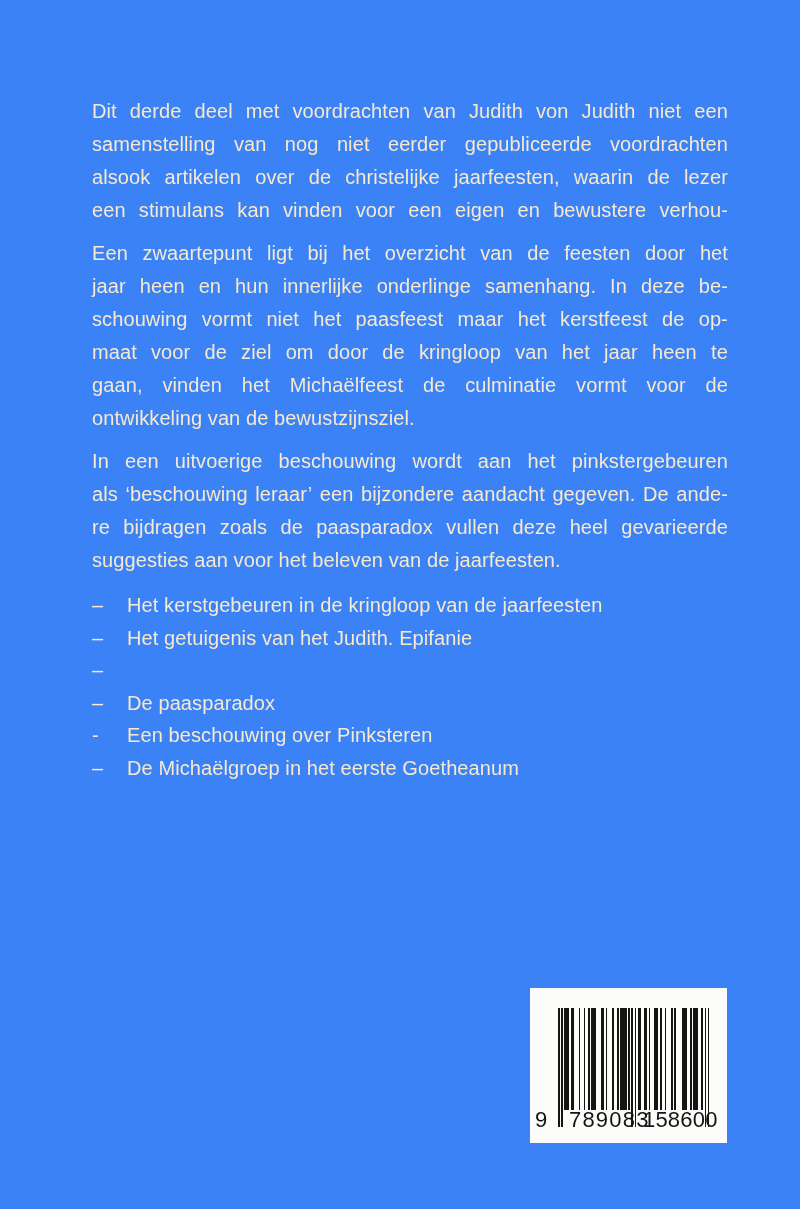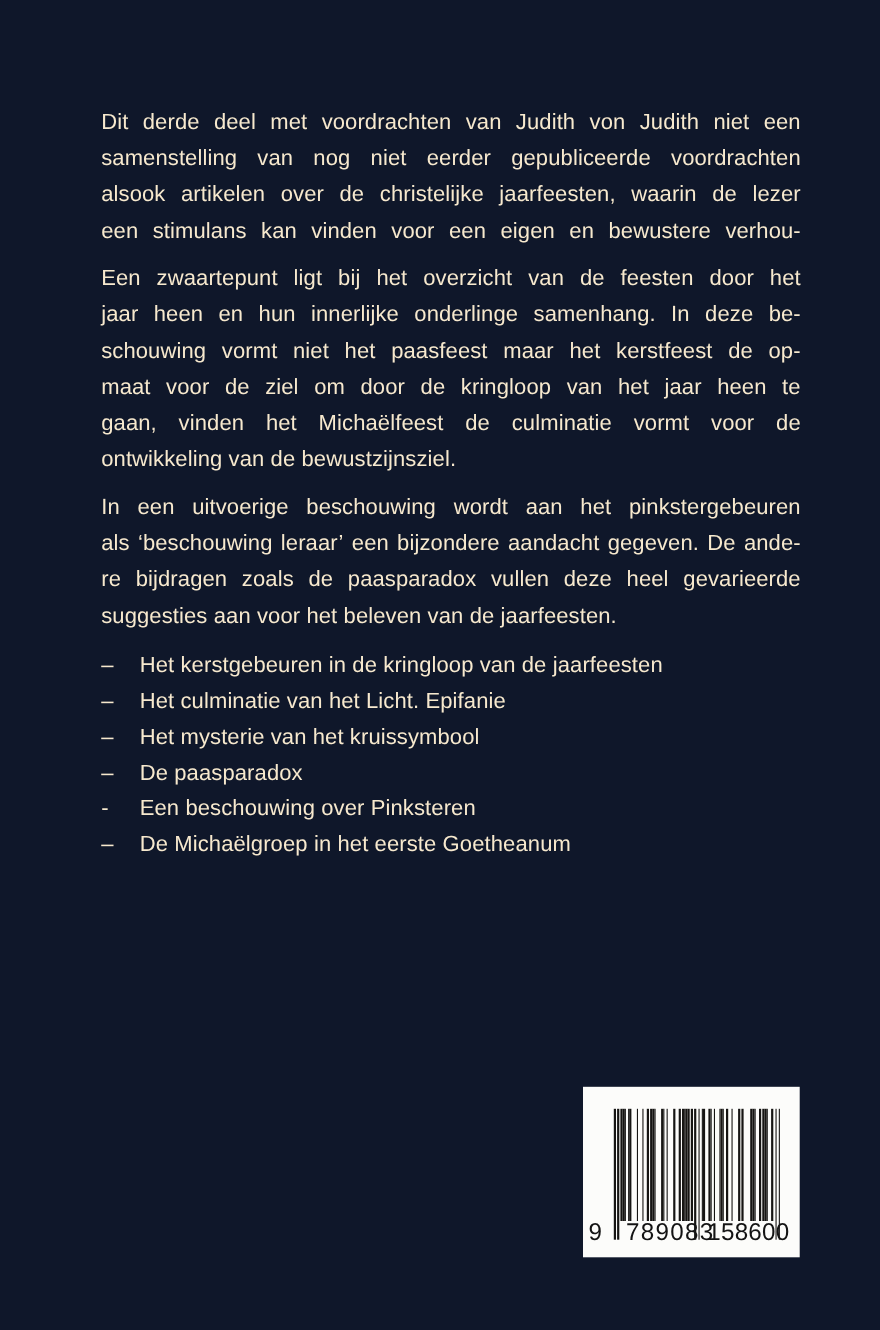--- a/index.html
+++ b/index.html
@@ -72,21 +72,21 @@
     line-height: 24px;
     white-space: nowrap;
   }
   .bc-first { position: absolute; left: 5px; }
   .bc-group1 { position: absolute; left: 39px; letter-spacing: 1.2px; }
   .bc-group2 { position: absolute; left: 113px; letter-spacing: 0.2px; }
 </style>
 </head>
 <body>
 
-<div class="cover" style="background: #0f172a;">
+<div class="cover" style="background: #3b82f6;">
 
   <div class="cover-text" style="color: rgb(247, 233, 206);">
     <div id="paragraphs">
         <div class="para">
           <div class="para-line justified">
             <span>Dit</span>
             <span>derde</span>
             <span>deel</span>
             <span>met</span>
             <span>voordrachten</span>
@@ -232,25 +232,24 @@
           <div class="para-line lastline">suggesties aan voor het beleven van de jaarfeesten.</div>
         </div>
       </div>
     <div id="contents" class="contents">
         <div class="contents-item">
           <span class="contents-dash">–</span>
           <span>Het kerstgebeuren in de kringloop van de jaarfeesten</span>
         </div>
         <div class="contents-item">
           <span class="contents-dash">–</span>
-          <span>Het culminatie van het Licht. Epifanie</span>
-        </div>
-        <div class="contents-item">
-          <span class="contents-dash">–</span>
-          <span>Het mysterie van het kruissymbool</span>
+          <span>Het getuigenis van het Judith. Epifanie</span>
+        </div>
+        <div class="contents-item">
+          <span class="contents-dash">–</span>
         </div>
         <div class="contents-item">
           <span class="contents-dash">–</span>
           <span>De paasparadox</span>
         </div>
         <div class="contents-item">
           <span class="contents-dash">-</span>
           <span>Een beschouwing over Pinksteren</span>
         </div>
         <div class="contents-item">

